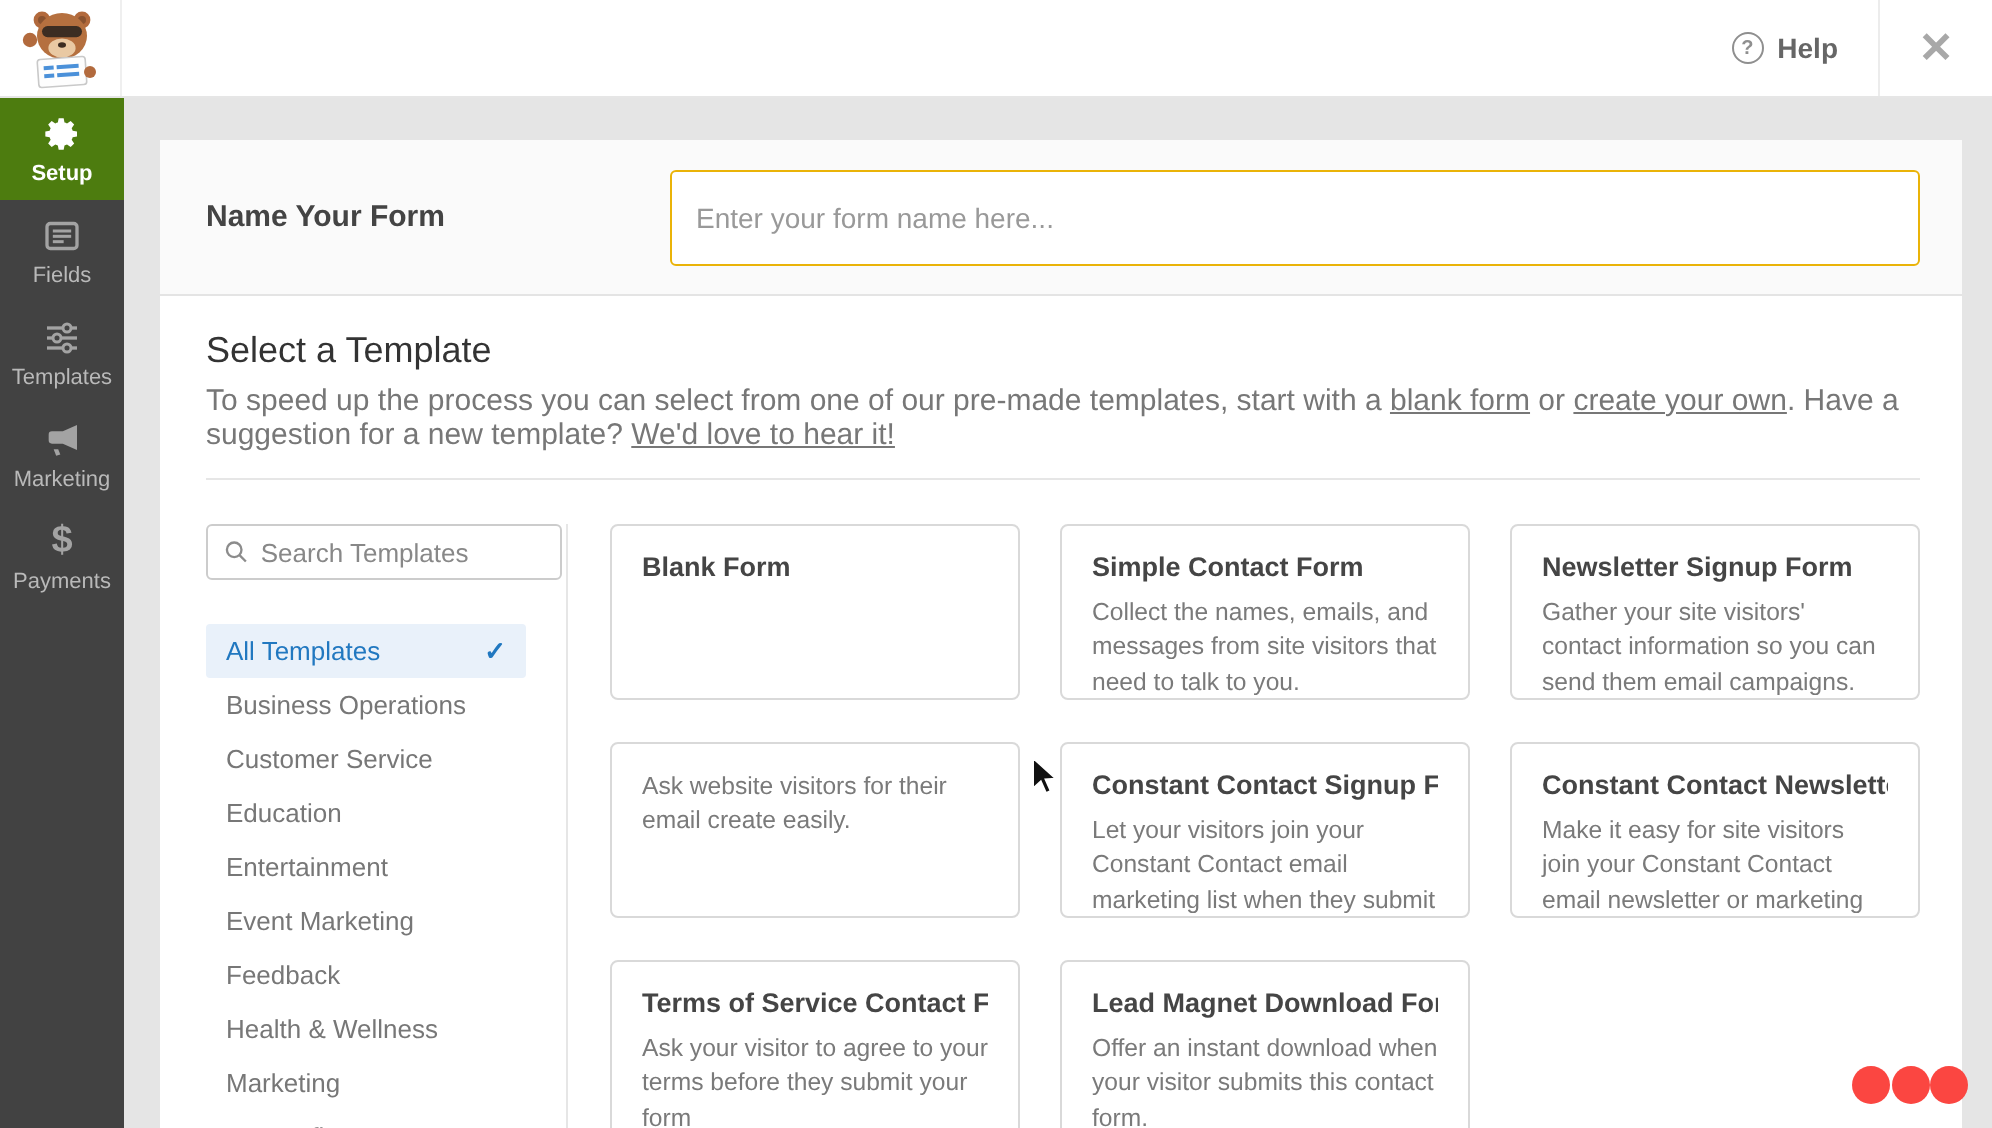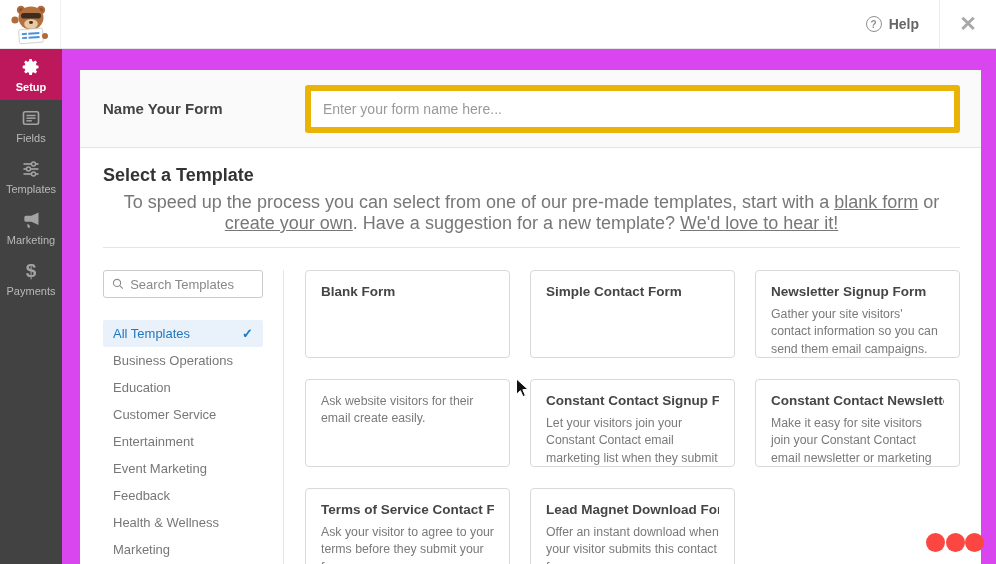--- a/index.html
+++ b/index.html
@@ -36,50 +36,50 @@
   }
   
   .main { position: absolute; top: 49px; left: 0; right: 0; bottom: 0; display: flex; }
   .sidebar { width: 62px; background: #424242; flex-shrink: 0; }
   .side-item {
     height: 51px; display: flex; flex-direction: column; align-items: center;
     justify-content: center; gap: 4px; cursor: pointer;
   }
   .side-item .s-label { font-size: 11px; color: #b9b9b9; }
   .side-item svg { display: block; }
-  .side-item.active { background: #be185d; }
+  .side-item.active { background: #4d7c0f; }
   .side-item.active .s-label { color: #fff; font-weight: bold; }
   .dollar { font-size: 19px; color: #a3a3a3; font-weight: bold; line-height: 20px; }
-  .workspace { flex: 1; background: #d946ef; position: relative; }
+  .workspace { flex: 1; background: #e5e5e5; position: relative; }
   .panel {
     position: absolute; top: 21px; left: 18px; right: 15px; bottom: 0;
     background: #fff; overflow: hidden;
   }
   
   .name-row {
     height: 78px; background: #fafafa; border-bottom: 1px solid #e4e4e4;
     display: flex; align-items: center; padding: 0 21px 0 23px;
   }
   .name-label { width: 202px; font-size: 15px; font-weight: bold; color: #444; }
   .name-input {
-    flex: 1; height: 48px; border: 6px solid #eab308; border-radius: 3px;
+    flex: 1; height: 48px; border: 1px solid #eab308; border-radius: 3px;
     padding: 0 12px; font-size: 14px; color: #333; font-family: "Liberation Sans", sans-serif;
-    background: #fff; outline: none;
+    background: #fff; outline: none; margin-left: 30px;
   }
   .name-input::placeholder { color: #999; }
   
   .section { padding: 0 21px 0 23px; }
-  .section h2 { font-size: 18px; color: #333; margin: 17px 0 6px; font-weight: bold; }
-  .section-desc { font-size: 18px; color: #777; text-align: center; }
+  .section h2 { font-size: 18px; color: #333; margin: 17px 0 6px; font-weight: normal; }
+  .section-desc { font-size: 15px; color: #777; }
   .section-desc a { color: #777; text-decoration: underline; cursor: pointer; }
   .section-rule { border: none; border-top: 1px solid #e6e6e6; margin-top: 13px; }
   .content { display: flex; margin-top: 22px; }
   .leftcol { width: 181px; flex-shrink: 0; border-right: 1px solid #e6e6e6; min-height: 300px; }
   .search-box {
-    width: 160px; height: 28px; border: 1px solid #ccc; border-radius: 3px;
+    width: 178px; height: 28px; border: 1px solid #ccc; border-radius: 3px;
     display: flex; align-items: center; padding: 0 8px; gap: 6px; background: #fff;
   }
   .search-box input {
     border: none; outline: none; width: 100%; font-size: 13px; color: #555;
     font-family: "Liberation Sans", sans-serif; background: transparent;
   }
   .search-box input::placeholder { color: #888; }
   .cat-list { margin-top: 22px; }
   .cat-item {
     width: 160px; padding: 6px 10px; font-size: 13px; color: #777;
@@ -210,26 +210,26 @@
             </div>
             <div class="cat-list">
               <div class="cat-item active">
                 <span>All Templates</span>
                 <span class="cat-check">✓</span>
               </div>
               <div class="cat-item">
                 <span>Business Operations</span>
               </div>
               <div class="cat-item">
+                <span>Customer Service</span>
+              </div>
+              <div class="cat-item">
                 <span>Education</span>
               </div>
               <div class="cat-item">
-                <span>Customer Service</span>
-              </div>
-              <div class="cat-item">
                 <span>Entertainment</span>
               </div>
               <div class="cat-item">
                 <span>Event Marketing</span>
               </div>
               <div class="cat-item">
                 <span>Feedback</span>
               </div>
               <div class="cat-item">
                 <span>Health &amp; Wellness</span>
@@ -243,20 +243,21 @@
 
             </div>
           </div>
 
           <div class="grid">
             <div class="card">
               <h3>Blank Form</h3>
             </div>
             <div class="card">
               <h3>Simple Contact Form</h3>
+              <p>Collect the names, emails, and messages from site visitors that need to talk to you.</p>
             </div>
             <div class="card">
               <h3>Newsletter Signup Form</h3>
               <p>Gather your site visitors' contact information so you can send them email campaigns.</p>
             </div>
             <div class="card">
               <p>Ask website visitors for their email create easily.</p>
             </div>
             <div class="card">
               <h3>Constant Contact Signup Form</h3>

